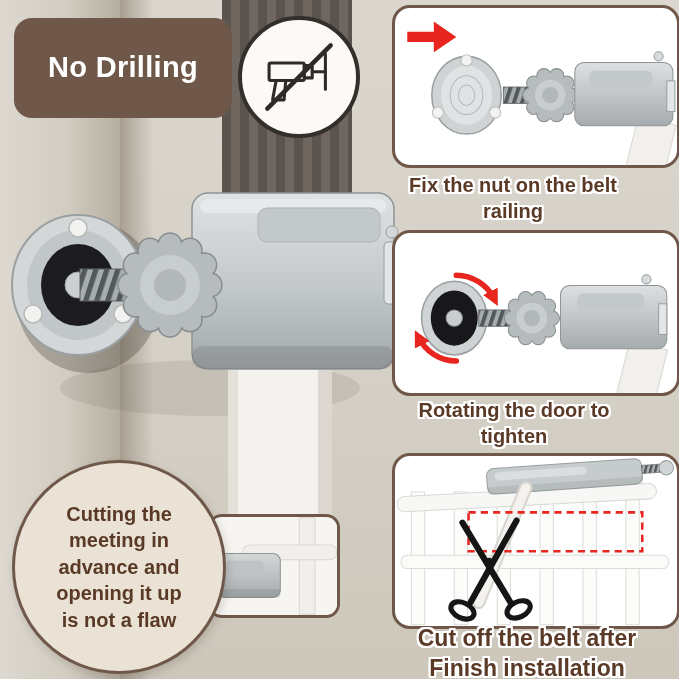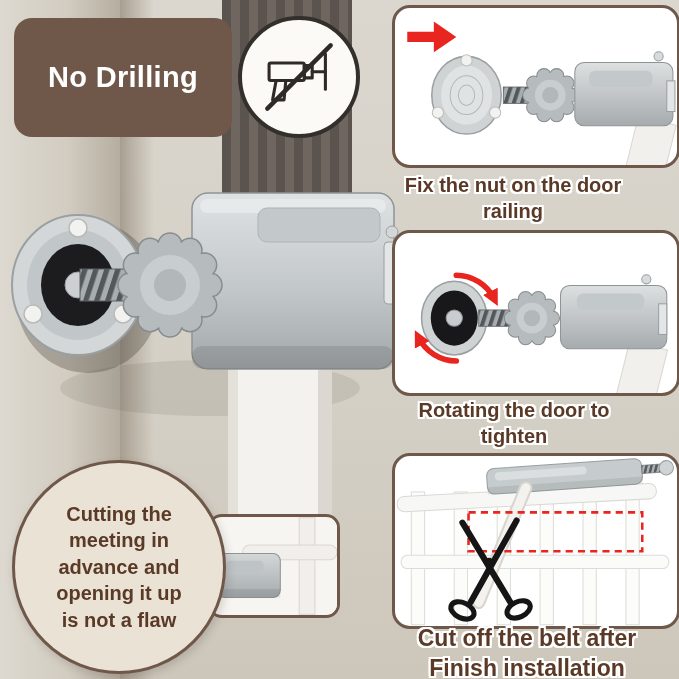--- a/index.html
+++ b/index.html
@@ -7,21 +7,21 @@
   #stage{position:relative;width:679px;height:679px;overflow:hidden;
     background:linear-gradient(180deg,#dbd7ce 0%,#d5d0c6 55%,#cdc7bb 100%);}
   .abs{position:absolute;}
   .wall-left{left:0;top:0;width:122px;height:679px;z-index:1;
     background:linear-gradient(90deg,#ddd9d0 0%,#d2ccc1 55%,#b4ad9f 100%);}
   .wall-corner{left:120px;top:0;width:34px;height:679px;z-index:1;
     background:linear-gradient(90deg,#a89f91 0%,rgba(214,209,199,0) 100%);}
   .stripes{left:222px;top:0;width:130px;height:236px;z-index:2;
     background:repeating-linear-gradient(90deg,#5b534d 0 9px,#6f665f 9px 18px);}
   .mainsvg{left:0;top:150px;z-index:3;}
-  .badge{left:14px;top:18px;width:218px;height:119px;background:#6f584a;border-radius:18px;
+  .badge{left:14px;top:18px;width:218px;height:100px;background:#6f584a;border-radius:18px;
     color:#fff;display:flex;flex-direction:row;justify-content:center;align-items:center;z-index:7;}
   .badge .l{font-size:29px;font-weight:bold;line-height:1.22;letter-spacing:.3px;}
   .noDrill{left:238px;top:16px;width:114px;height:114px;background:#fbfaf7;
     border:4px solid #33302c;border-radius:50%;z-index:8;display:flex;align-items:center;justify-content:center;}
   .panel{left:392px;width:282px;background:#fff;border:3px solid #6f584a;border-radius:18px;z-index:5;overflow:hidden;}
   .p1{top:5px;height:157px;}
   .p2{top:230px;height:160px;}
   .p3{top:453px;height:170px;}
   .panel svg{display:block;width:100%;height:100%;}
   .caption{position:absolute;z-index:5;font-weight:bold;font-size:20px;color:#5a3a27;text-align:center;line-height:1.3;
@@ -167,21 +167,21 @@
         <circle cx="152" cy="84" r="8" fill="#b2b7b9"></circle>
       </g>
       <g>
         <rect x="176" y="52" width="96" height="62" rx="9" fill="url(#houseG1)" stroke="#8f9496"></rect>
         <rect x="190" y="60" width="62" height="16" rx="6" fill="#c3c8ca"></rect>
         <circle cx="258" cy="46" r="4.5" fill="#d8dbdc" stroke="#9aa0a2"></circle>
         <rect x="266" y="70" width="8" height="30" fill="#e3e5e6" stroke="#9aa0a2"></rect>
       </g>
     </svg>
   </div>
-  <div class="caption c1">Fix the nut on the door railing</div>
+  <div class="caption c1">Fix the nut on the belt railing</div>
 
   <div class="abs panel p2">
     <svg viewBox="0 0 276 154">
       <defs>
         <pattern id="thr2" width="8" height="20" patternUnits="userSpaceOnUse" patternTransform="skewX(-18)">
           <rect width="8" height="20" fill="#a7adb0"></rect>
             <rect width="4" height="20" fill="#53585b"></rect>
         </pattern>
         <linearGradient id="houseG2" x1="0" y1="0" x2="0" y2="1">
           <stop offset="0" stop-color="#dde0e1"></stop>

